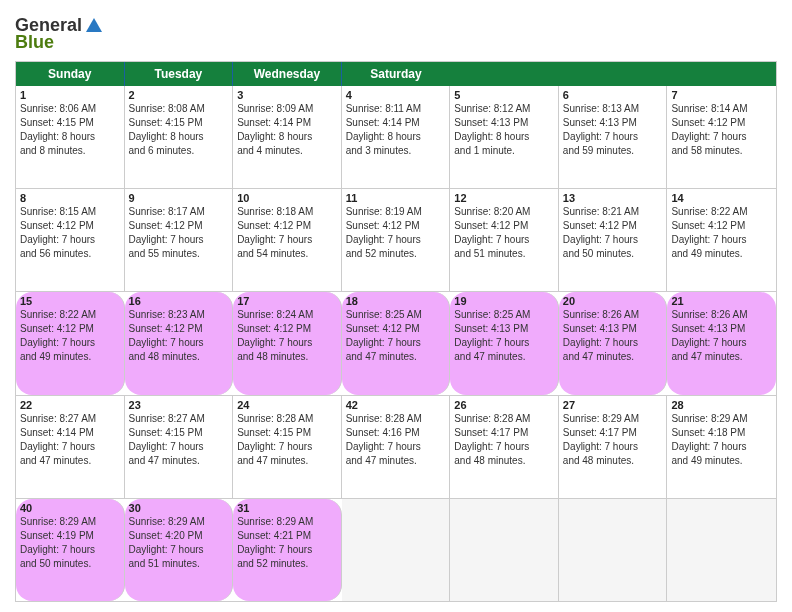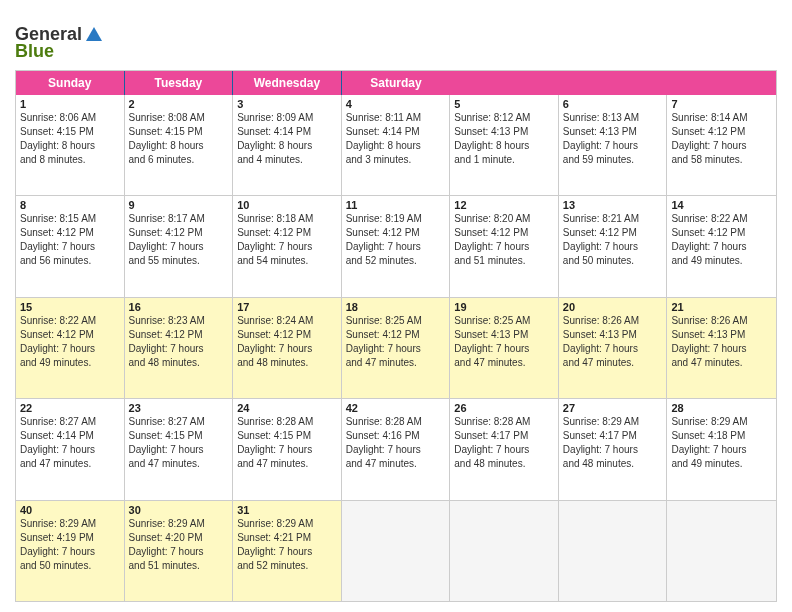--- a/index.html
+++ b/index.html
@@ -6,21 +6,21 @@
     body {
       width: 792px;
       height: 612px;
       font-family: Arial, sans-serif;
       background: #fff;
       overflow: hidden;
     }
     .page {
       width: 792px;
       height: 612px;
-      padding: 24px 15px 10px 15px;
+      padding: 15px 15px 10px 15px;
       display: flex;
       flex-direction: column;
     }
     .header {
       display: flex;
       justify-content: space-between;
       align-items: flex-start;
       margin-bottom: 8px;
     }
     .logo {
@@ -42,21 +42,21 @@
     }
     .calendar {
       flex: 1;
       display: flex;
       flex-direction: column;
       border: 1px solid #ccc;
     }
     .day-headers {
       display: grid;
       grid-template-columns: repeat(7, 1fr);
-      background: #ec4899;
+      background: #15803d;
     }
     .day-header {
       color: #fff;
       font-size: 12px;
       font-weight: bold;
       text-align: center;
       padding: 5px 2px;
       border-right: 1px solid #1a5fa0;
     }
     .day-header:last-child { border-right: none; }
@@ -75,21 +75,21 @@
     .day-cell {
       border-right: 1px solid #ccc;
       padding: 3px 4px;
       font-size: 9px;
       color: #333;
       background: #fff;
       overflow: hidden;
     }
     .day-cell:last-child { border-right: none; }
     .day-cell.empty { background: #f5f5f5; }
-    .day-cell.alt-bg { background: #fef9c3; }
+    .day-cell.alt-bg { background: #f0abfc; border-radius: 16px; }
     .day-number {
       font-size: 11px;
       font-weight: bold;
       color: #222;
       display: block;
       margin-bottom: 1px;
     }
     .day-info {
       font-size: 10px;
       line-height: 1.4;

